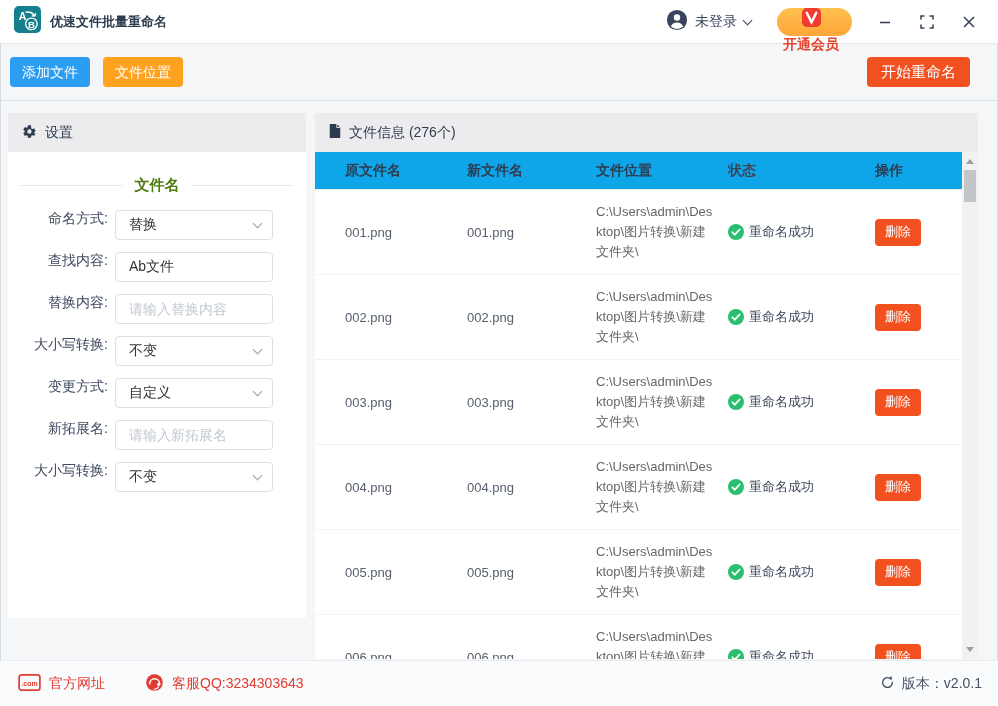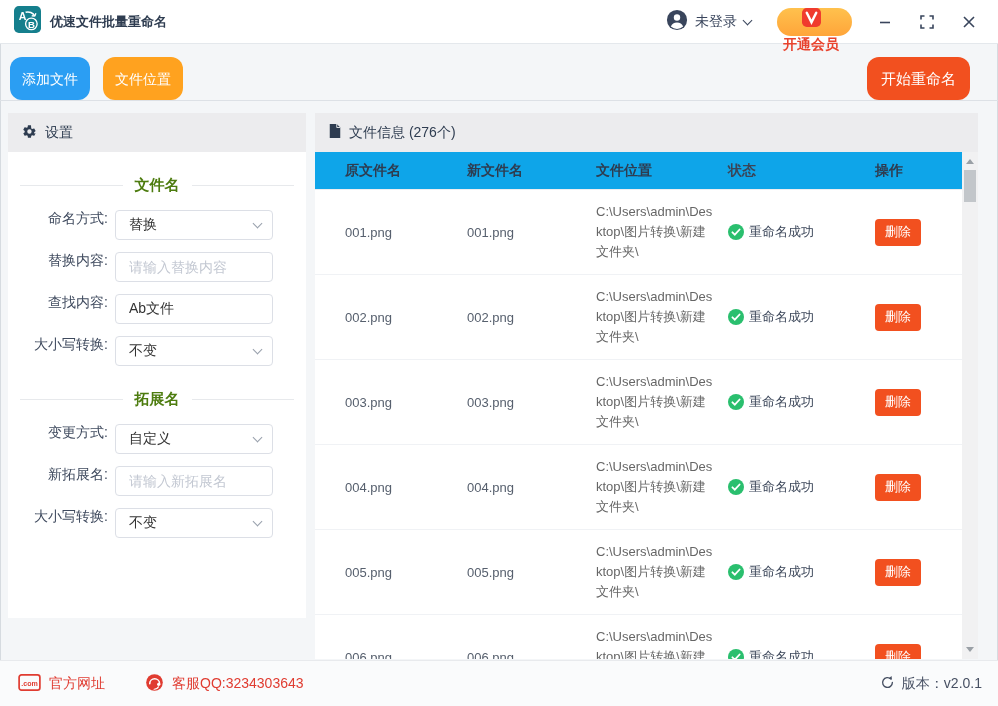--- a/index.html
+++ b/index.html
@@ -48,22 +48,22 @@
     width:26px; height:26px; border:none; background:none; padding:0;
     display:flex; align-items:center; justify-content:center; cursor:pointer;
   }
 
   
   .toolbar {
     position:absolute; top:44px; left:0; right:0; height:57px;
     border-bottom:1px solid #dde1e6;
   }
   .btn {
-    position:absolute; top:13px; height:43px; line-height:30px;
-    border:none; border-radius:12px; color:#fff; font-size:14px;
+    position:absolute; top:13px; height:30px; line-height:30px;
+    border:none; border-radius:4px; color:#fff; font-size:14px;
     padding:0 12px; cursor:pointer; font-family:inherit;
   }
   .btn-add   { left:10px;  background:#2b9ef3; }
   .btn-clear { left:103px; background:#ffa21f; }
   .btn-start { right:28px; background:#f2501f; font-size:15px; padding:0 14px; }
 
   
   .content { position:absolute; top:102px; left:0; right:0; bottom:46px; }
   .panel { position:absolute; background:#fff; }
   .left-panel  { left:8px;  top:11px; width:298px; height:505px; }
@@ -231,46 +231,41 @@
         </div>
 
         <div class="field" data-kind="select">
             <label>命名方式:</label>
             <div class="control">
               <input placeholder="" value="替换" style="">
               <span class="chev"></span>
             </div>
           </div>
           <div class="field" data-kind="input">
+            <label>查找内容:</label>
+            <div class="control">
+              <input placeholder="" value="Ab文件" style="">
+              
+            </div>
+          </div>
+          <div class="field" data-kind="input">
             <label>替换内容:</label>
             <div class="control">
               <input placeholder="请输入替换内容" style="">
               
             </div>
           </div>
-          <div class="field" data-kind="input">
-            <label>查找内容:</label>
-            <div class="control">
-              <input placeholder="" value="Ab文件" style="">
-              
-            </div>
-          </div>
           <div class="field" data-kind="select">
             <label>大小写转换:</label>
             <div class="control">
               <input placeholder="" value="不变" style="">
               <span class="chev"></span>
             </div>
           </div>
 
-        <div class="section-title sec-ext">
-          <span class="line"></span>
-          <span class="txt">拓展名</span>
-          <span class="line"></span>
-        </div>
 
         <div class="field" data-kind="select">
             <label>变更方式:</label>
             <div class="control">
               <input placeholder="" value="自定义" style="">
               <span class="chev"></span>
             </div>
           </div>
           <div class="field" data-kind="input">
             <label>新拓展名:</label>

